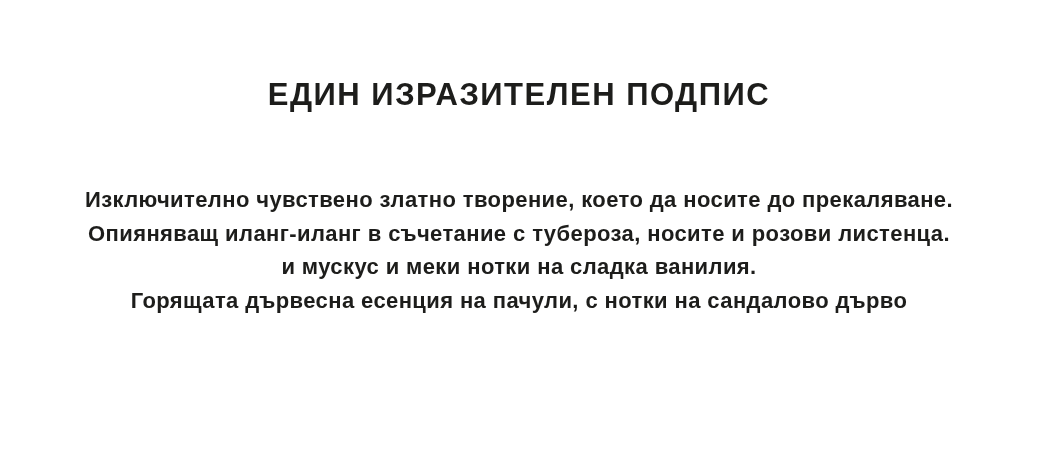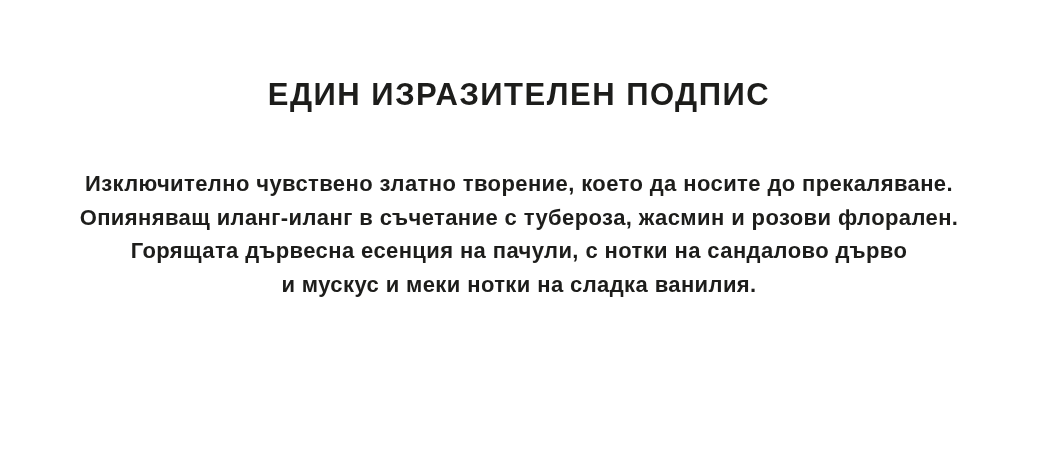--- a/index.html
+++ b/index.html
@@ -28,37 +28,37 @@
   .section-title {
     margin: 0;
     font-size: 31px;
     font-weight: 700;
     letter-spacing: 1.5px;
     line-height: 1.2;
     color: #1d1d1b;
     text-transform: uppercase;
   }
   .section-description {
-    margin-top: 54px;
+    margin-top: 70px;
     font-size: 22px;
     font-weight: 600;
     letter-spacing: 0.4px;
     line-height: 33.5px;
     color: #1d1d1b;
   }
   .description-line {
     white-space: nowrap;
   }
 </style>
 </head>
 <body>
 
 <div class="canvas">
   <div class="section">
     <h1 class="section-title">ЕДИН ИЗРАЗИТЕЛЕН ПОДПИС</h1>
     <div class="section-description">
       <div class="description-line">Изключително чувствено златно творение, което да носите до прекаляване.</div>
-      <div class="description-line">Опияняващ иланг-иланг в съчетание с тубероза, жасмин и розови флорален.</div>
+      <div class="description-line">Опияняващ иланг-иланг в съчетание с тубероза, носите и розови листенца.</div>
+      <div class="description-line">и мускус и меки нотки на сладка ванилия.</div>
       <div class="description-line">Горящата дървесна есенция на пачули, с нотки на сандалово дърво</div>
-      <div class="description-line">и мускус и меки нотки на сладка ванилия.</div>
     </div>
   </div>
 </div>
 
 </body></html>

